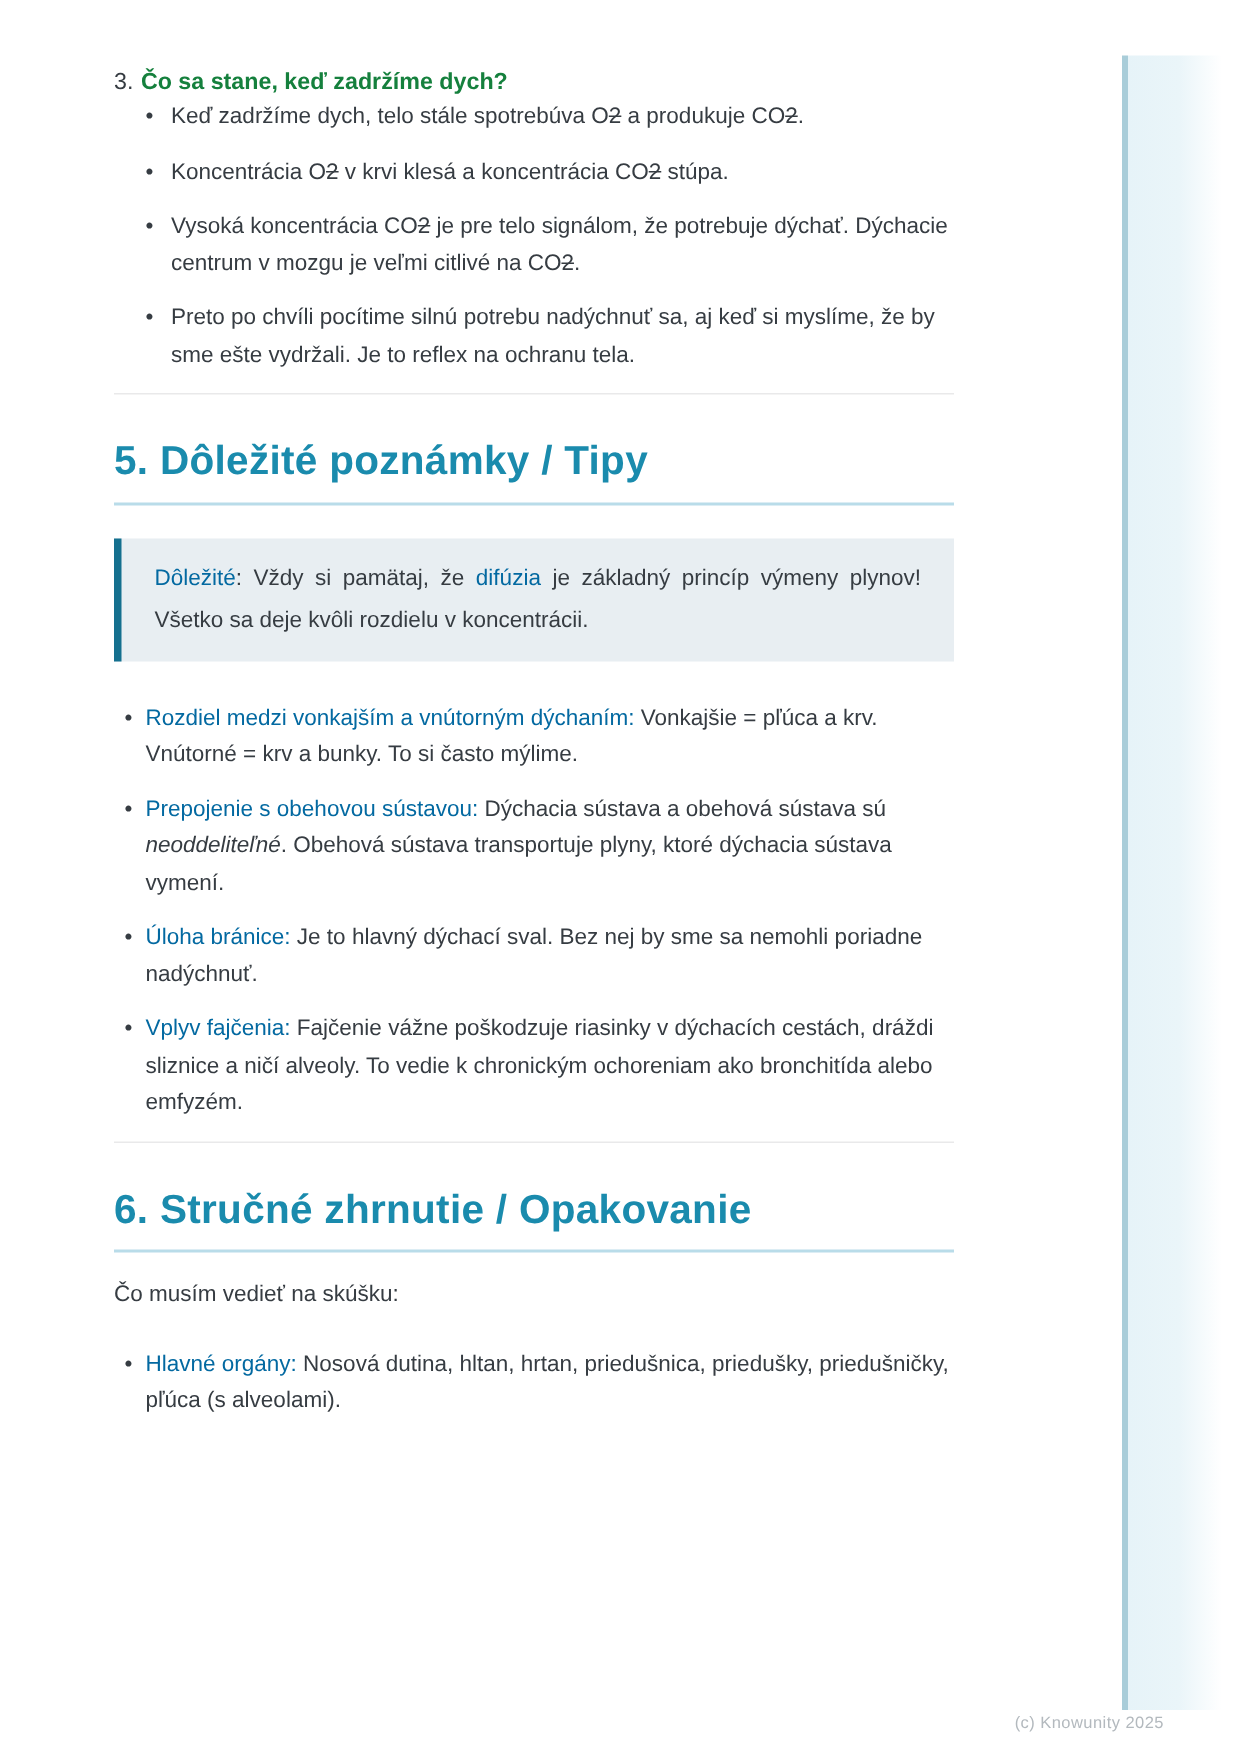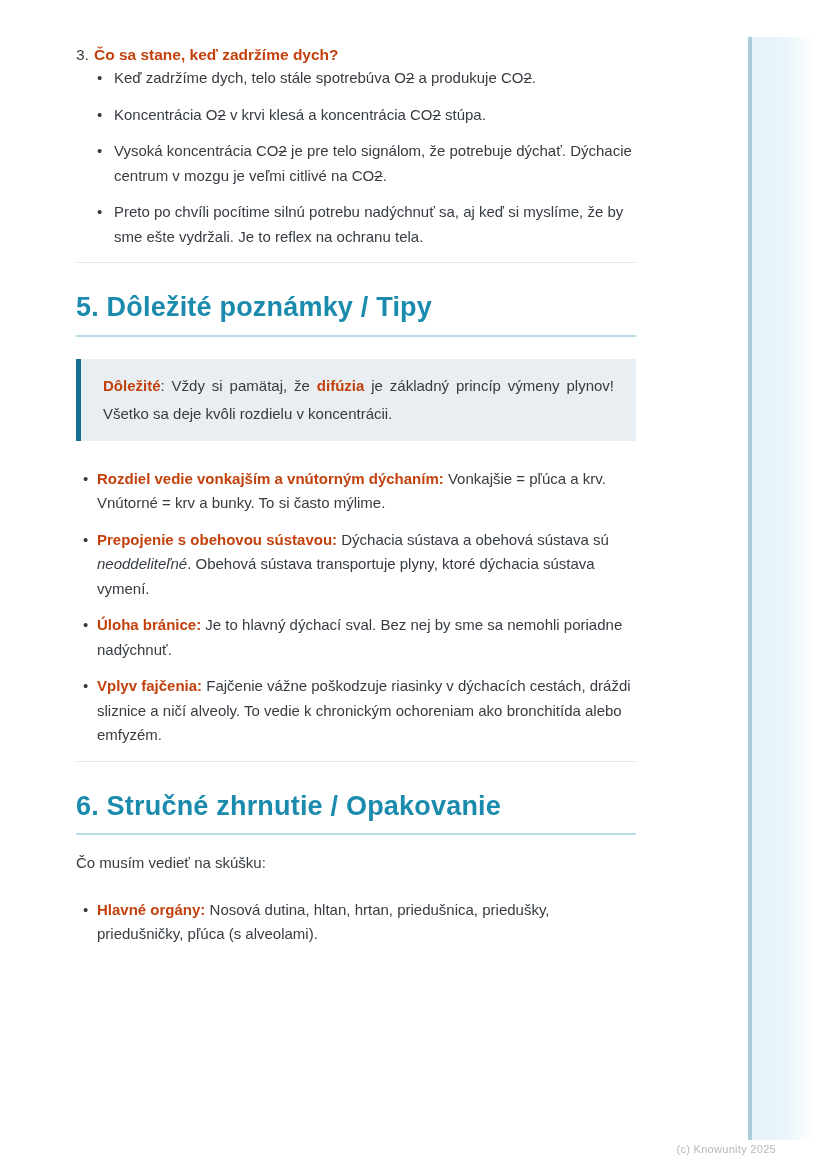--- a/index.html
+++ b/index.html
@@ -19,21 +19,21 @@
     left: 76px;
     top: 0;
     width: 560px;
   }
   .q-heading {
     margin-top: 44px;
     font-size: 15.5px;
     line-height: 1.45;
   }
   .q-heading .q-num { font-weight: 400; margin-right: 5px; }
-  .q-heading .q-title { font-weight: 700; color: #c2410c; }
+  .q-heading .q-title { font-weight: 700; color: #15803d; }
 
   ul.blist { list-style: none; }
   ul.blist li {
     display: flex;
     align-items: flex-start;
     margin-bottom: 12px;
   }
   ul.blist li .bullet {
     flex: 0 0 14px;
     line-height: 24.5px;
@@ -72,21 +72,21 @@
   }
   .callout p {
     line-height: 28px;
     text-align: justify;
     color: #363c42;
   }
   .intro {
     margin-top: 16px;
     line-height: 24.5px;
   }
-  .sg-b { font-weight: 700; color: #c2410c; }
+  .sg-b { font-weight: 400; color: #0369a1; }
   .sg-i { font-style: italic; }
   .sg-s { text-decoration: line-through; }
 
   .next-page-strip {
     position: absolute;
     left: 748px;
     top: 37px;
     width: 66px;
     height: 1103px;
     border-left: 4px solid #a9cdd9;
@@ -139,21 +139,21 @@
     <h2 class="section-title">5. Dôležité poznámky / Tipy</h2>
 
     <div class="callout">
       <p><span class="sg-b">Dôležité</span><span>: Vždy si pamätaj, že </span><span class="sg-b">difúzia</span><span> je základný princíp výmeny plynov! Všetko sa deje kvôli rozdielu v koncentrácii.</span></p>
     </div>
 
     <ul class="blist s5-list">
 
     <li>
           <span class="bullet"></span>
-          <div class="li-text"><span class="sg-b">Rozdiel vedie vonkajším a vnútorným dýchaním:</span><span> Vonkajšie = pľúca a krv. Vnútorné = krv a bunky. To si často mýlime.</span></div>
+          <div class="li-text"><span class="sg-b">Rozdiel medzi vonkajším a vnútorným dýchaním:</span><span> Vonkajšie = pľúca a krv. Vnútorné = krv a bunky. To si často mýlime.</span></div>
         </li>
         <li>
           <span class="bullet"></span>
           <div class="li-text"><span class="sg-b">Prepojenie s obehovou sústavou:</span><span> Dýchacia sústava a obehová sústava sú </span><span class="sg-i">neoddeliteľné</span><span>. Obehová sústava transportuje plyny, ktoré dýchacia sústava vymení.</span></div>
         </li>
         <li>
           <span class="bullet"></span>
           <div class="li-text"><span class="sg-b">Úloha bránice:</span><span> Je to hlavný dýchací sval. Bez nej by sme sa nemohli poriadne nadýchnuť.</span></div>
         </li>
         <li>

